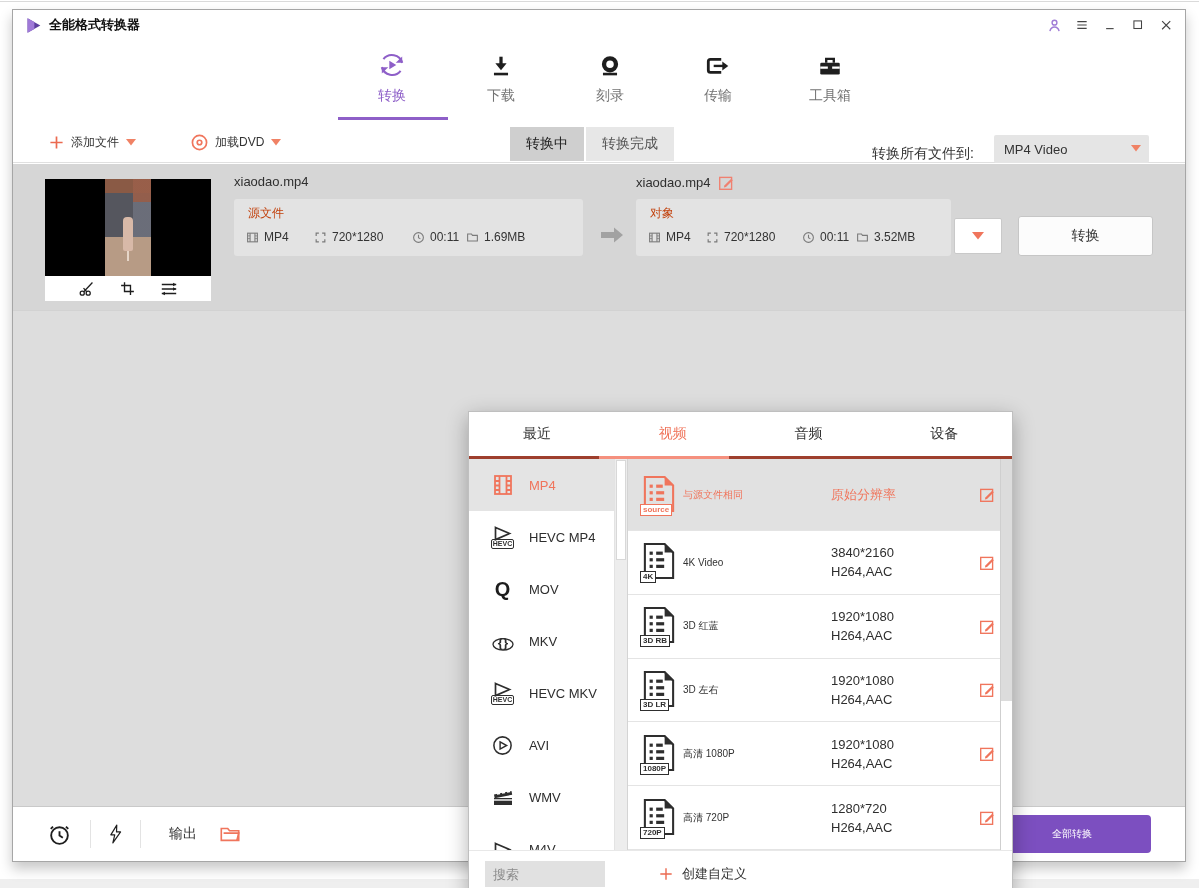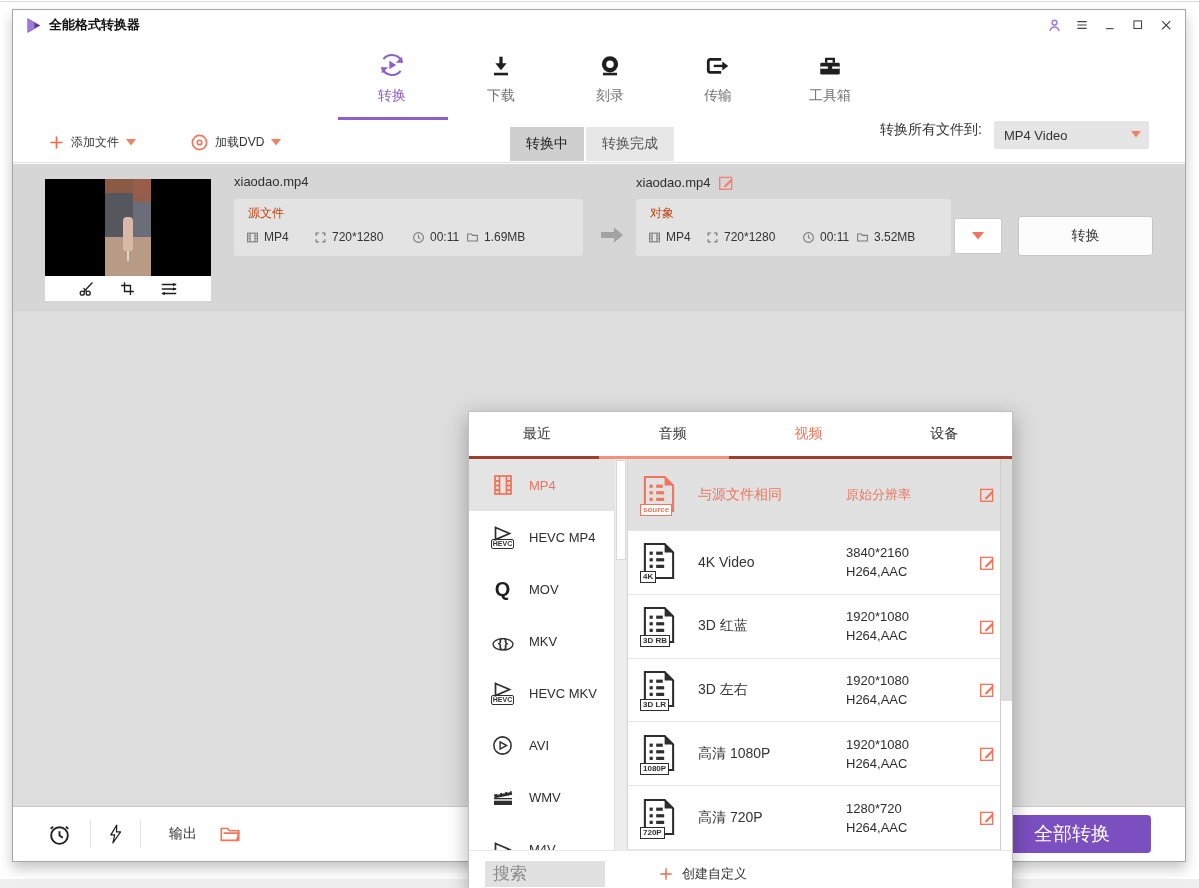--- a/index.html
+++ b/index.html
@@ -26,21 +26,21 @@
   .nav-item.active { color:var(--accent-purple,#8E5FC8); }
   .nav-underline { position:absolute; left:325px; bottom:0; width:110px; height:3px; background:var(--accent-purple,#8E5FC8); }
 
   
   .toolbar { position:absolute; top:111px; left:0; right:0; height:42px; background:#fff; border-bottom:1px solid #E0E0E0; }
   .tb-btn { position:absolute; top:0; height:42px; display:flex; align-items:center; gap:7px; font-size:12px; color:#333; }
   .tb-add { left:36px; } .tb-dvd { left:178px; }
   .seg-tabs { position:absolute; left:497px; top:6px; display:flex; gap:2px; }
   .seg { height:34px; display:flex; align-items:center; justify-content:center; font-size:14px; padding:0 16px; background:#E7E7E7; color:#555; }
   .seg.active { background:#CFCFCF; color:#222; }
-  .convert-to { position:absolute; right:36px; top:0; height:42px; display:flex; align-items:flex-start; gap:12px; }
+  .convert-to { position:absolute; right:36px; top:0; height:42px; display:flex; align-items:flex-end; gap:20px; }
   .convert-to .ct-label { font-size:14px; color:#333; }
   .dd { position:relative; width:155px; height:28px; background:#E5E5E5; border-radius:2px; font-size:13px; color:#333; display:flex; align-items:center; padding:0 24px 0 10px; }
   .dd .caret { position:absolute; right:8px; top:10px; }
 
   
   .content { position:absolute; top:154px; left:0; right:0; height:643px; background:#DDDDDD; }
   .file-row { position:absolute; top:0; left:0; right:0; height:147px; background:#D6D6D6; border-bottom:1px solid #D2D2D2;padding-left:28px; }
 
   .thumb { position:absolute; left:32px; top:15px; width:166px; height:122px; }
   .thumb-img { width:166px; height:97px; background:#000; position:relative; overflow:hidden; }
@@ -90,47 +90,47 @@
   .fmt-scroll { width:13px; background:#EDEDED; border-left:1px solid #E3E3E3; position:relative; }
   .fmt-thumb { position:absolute; left:1px; top:1px; width:10px; height:100px; background:#fff; border:1px solid #D8D8D8; }
 
   .preset-col { flex:1; border-left:1px solid #D4D4D4; display:flex; flex-direction:column; position:relative; }
   .preset-row { flex:1; display:flex; align-items:center; border-bottom:1px solid #E4E4E4; padding-left:15px; }
   .preset-row.selected { flex:none; height:72px; background:#E1E1E1; color:var(--accent-orange,#F0755C); }
   .preset-icon { position:relative; width:34px; height:40px; color:#2e2e2e; flex:none; }
   .preset-row.selected .preset-icon { color:var(--accent-orange,#F0755C); }
   .preset-badge { position:absolute; left:-3px; bottom:-1px; font-size:8px; font-weight:bold; background:#fff;
      border:1px solid currentColor; padding:0 2px; line-height:10px; white-space:nowrap; }
-  .preset-name { width:148px; margin-left:21px; font-size:14px; }
+  .preset-name { width:148px; margin-left:6px; font-size:10px; }
   .preset-row.selected .preset-name { color:var(--accent-orange,#F0755C); }
   .preset-specs { width:130px; display:flex; flex-direction:column; gap:4px; font-size:13px; color:#2e2e2e; }
   .preset-row.selected .preset-specs { color:var(--accent-orange,#F0755C); }
   .preset-edit { margin-left:auto; margin-right:16px; color:var(--accent-orange,#F0755C); display:flex; }
   .preset-scrollbar { position:absolute; right:0; top:0; bottom:0; width:12px; background:#fff; border-left:1px solid #CFCFCF; }
   .preset-scroll-thumb { position:absolute; left:0; top:0; width:11px; height:242px; background:#DCDCDC; }
 
   .popup-footer { position:absolute; bottom:0; left:0; right:0; height:47px; border-top:1px solid #E8E8E8; display:flex; align-items:center; background:#fff; }
   .search-input { margin-left:16px; width:120px; height:26px; background:#E1E1E1; border:none; outline:none;
-     padding:0 8px; font-size:17px; color:#555; font-family:inherit; }
+     padding:0 8px; font-size:13px; color:#555; font-family:inherit; }
   .search-input::placeholder { color:#8a8a8a; }
   .create-custom { margin-left:54px; display:flex; align-items:center; gap:9px; font-size:13px; color:#333; }
 
   
   .bottombar { position:absolute; bottom:0; left:0; right:0; height:55px; background:#fff; border-top:1px solid #C9C9C9; display:flex; align-items:center; }
   .bb-sep { width:1px; height:28px; background:#E3E3E3; }
   .out-label { font-size:14px; color:#333; margin-left:28px; }
   .out-select { position:relative; margin-left:12px; width:360px; height:30px; background:#fff; border:1px solid #C9C9C9; border-radius:3px;
      display:flex; align-items:center; padding:0 26px 0 10px; font-size:13px; color:#333; }
   .out-select .caret { position:absolute; right:9px; top:11px; }
   .merge-group { margin-left:auto; display:flex; align-items:center; }
   .merge-label { font-size:14px; color:#333; }
   .toggle { position:relative; margin-left:16px; width:40px; height:16px; border-radius:9px; background:#E6E6E6; }
   .toggle-knob { position:absolute; left:0; top:-1px; width:18px; height:18px; border-radius:50%; background:#B3B3B3; }
   .convert-all-btn { margin-left:22px; margin-right:34px; width:158px; height:38px; border-radius:4px;
-     background:var(--accent-purple-btn,#7C4FC0); color:#fff; font-size:19px; display:flex; align-items:center; justify-content:center; }
+     background:var(--accent-purple-btn,#7C4FC0); color:#fff; font-size:10px; display:flex; align-items:center; justify-content:center; }
 
   .caret svg, .caret { display:block; }
   svg { display:block; }
 </style>
 </head>
 <body>
 
 <div class="top-hairline"></div>
 <div class="desk-strip"></div>
 
@@ -433,22 +433,22 @@
             <path d="M0 0l6 7.5L12 0z" fill="#F0755C"></path>
           </svg>
       </div>
 
       <div class="convert-btn">转换</div>
     </div>
 
     <div class="popup">
       <div class="popup-tabs">
         <div class="ptab">最近</div>
+        <div class="ptab active">视频</div>
         <div class="ptab">音频</div>
-        <div class="ptab active">视频</div>
         <div class="ptab">设备</div>
       </div>
       <div class="ptab-line"></div>
       <div class="ptab-line-active"></div>
 
       <div class="popup-body">
         <div class="fmt-col">
           <div class="fmt-row selected">
             <span class="fmt-ic">
               <svg viewBox="0 0 24 24" width="24" height="24">

